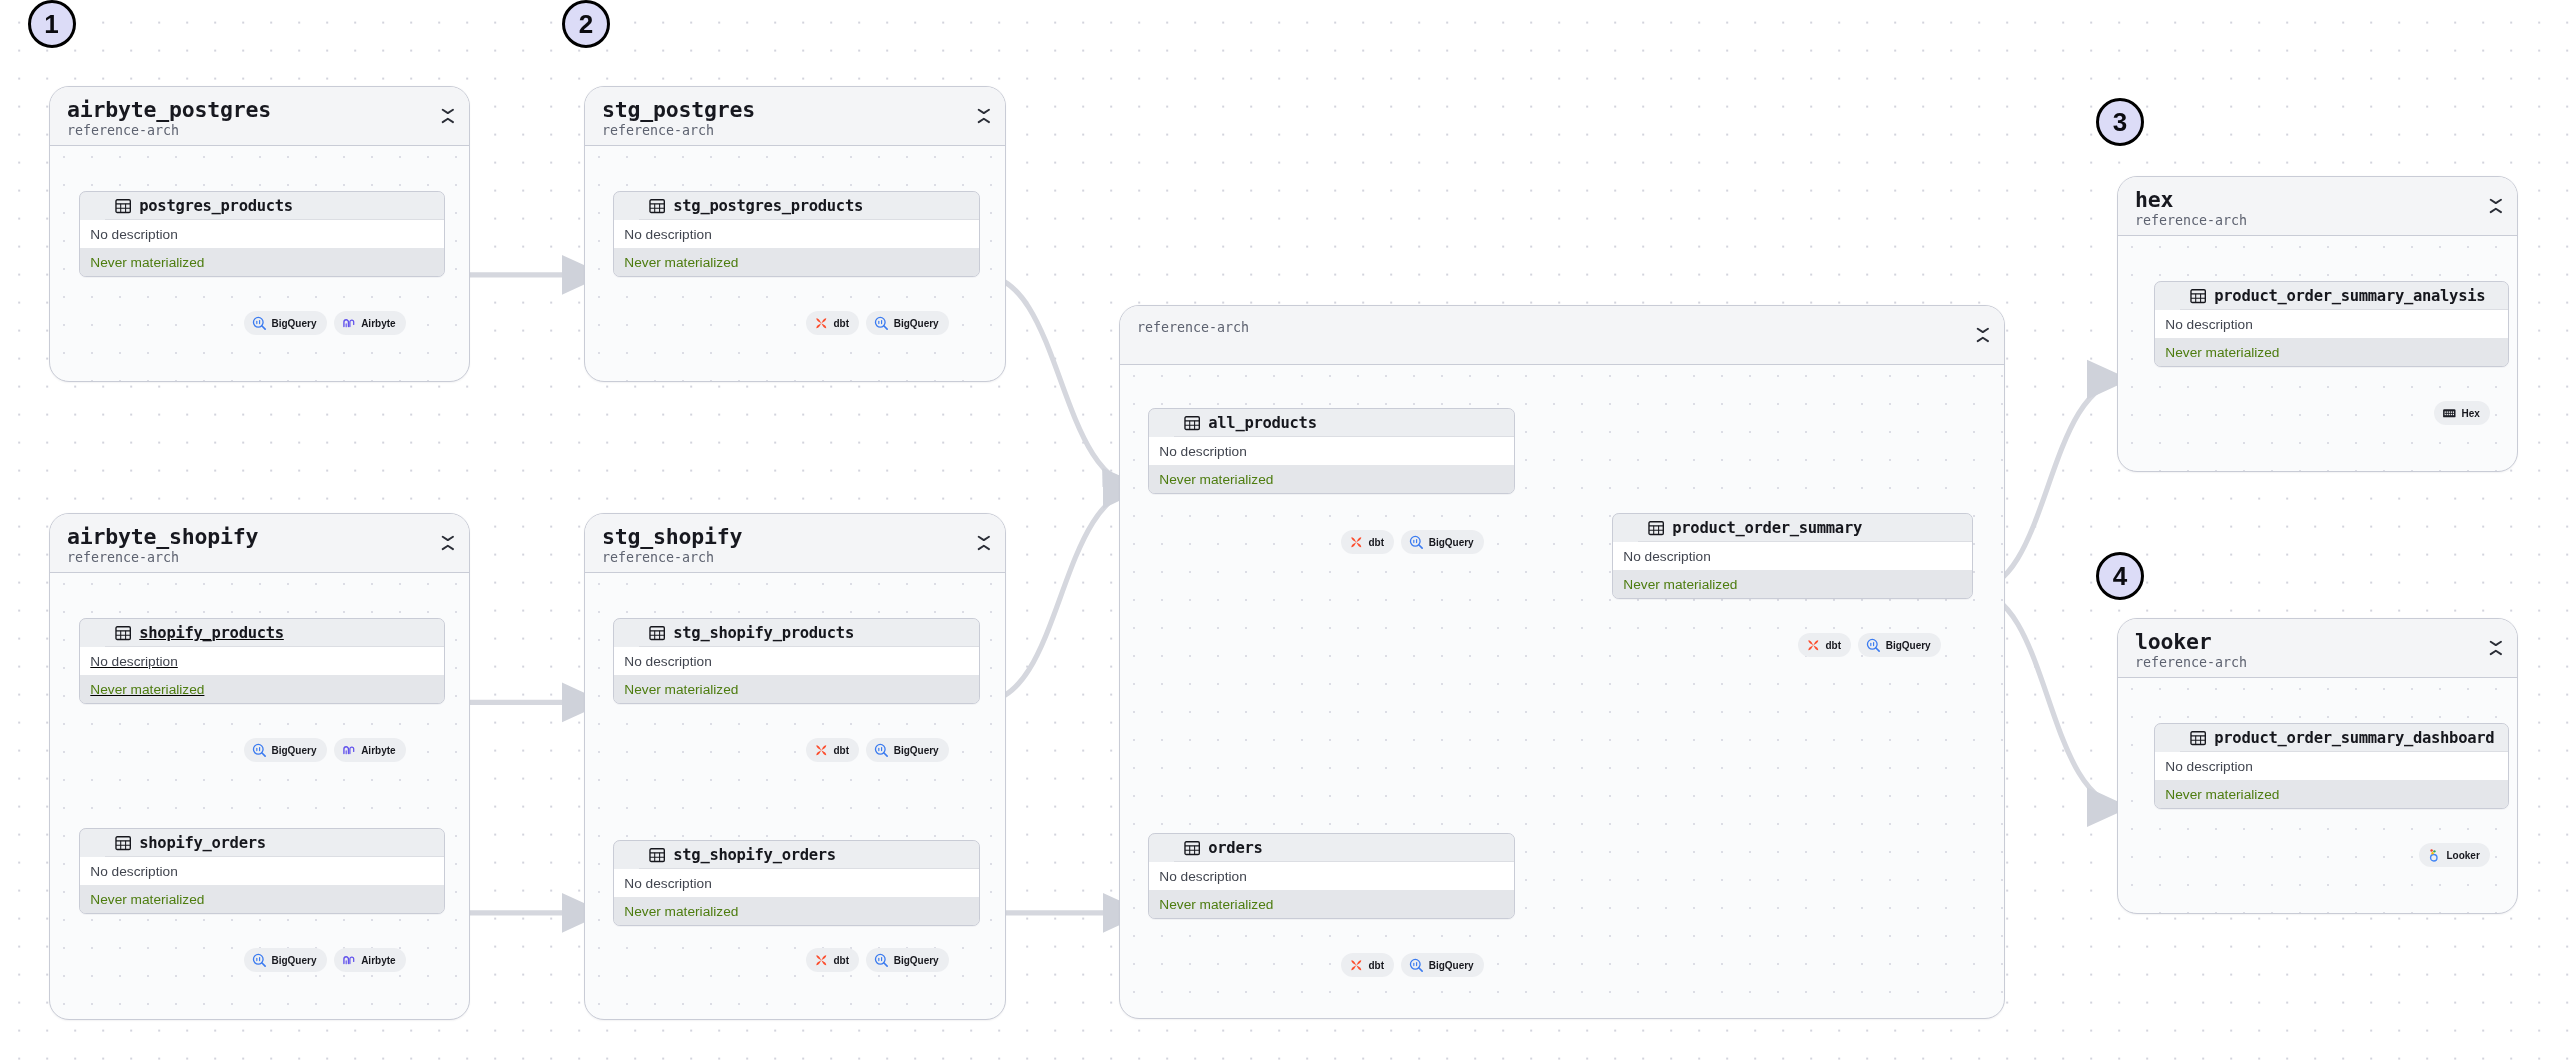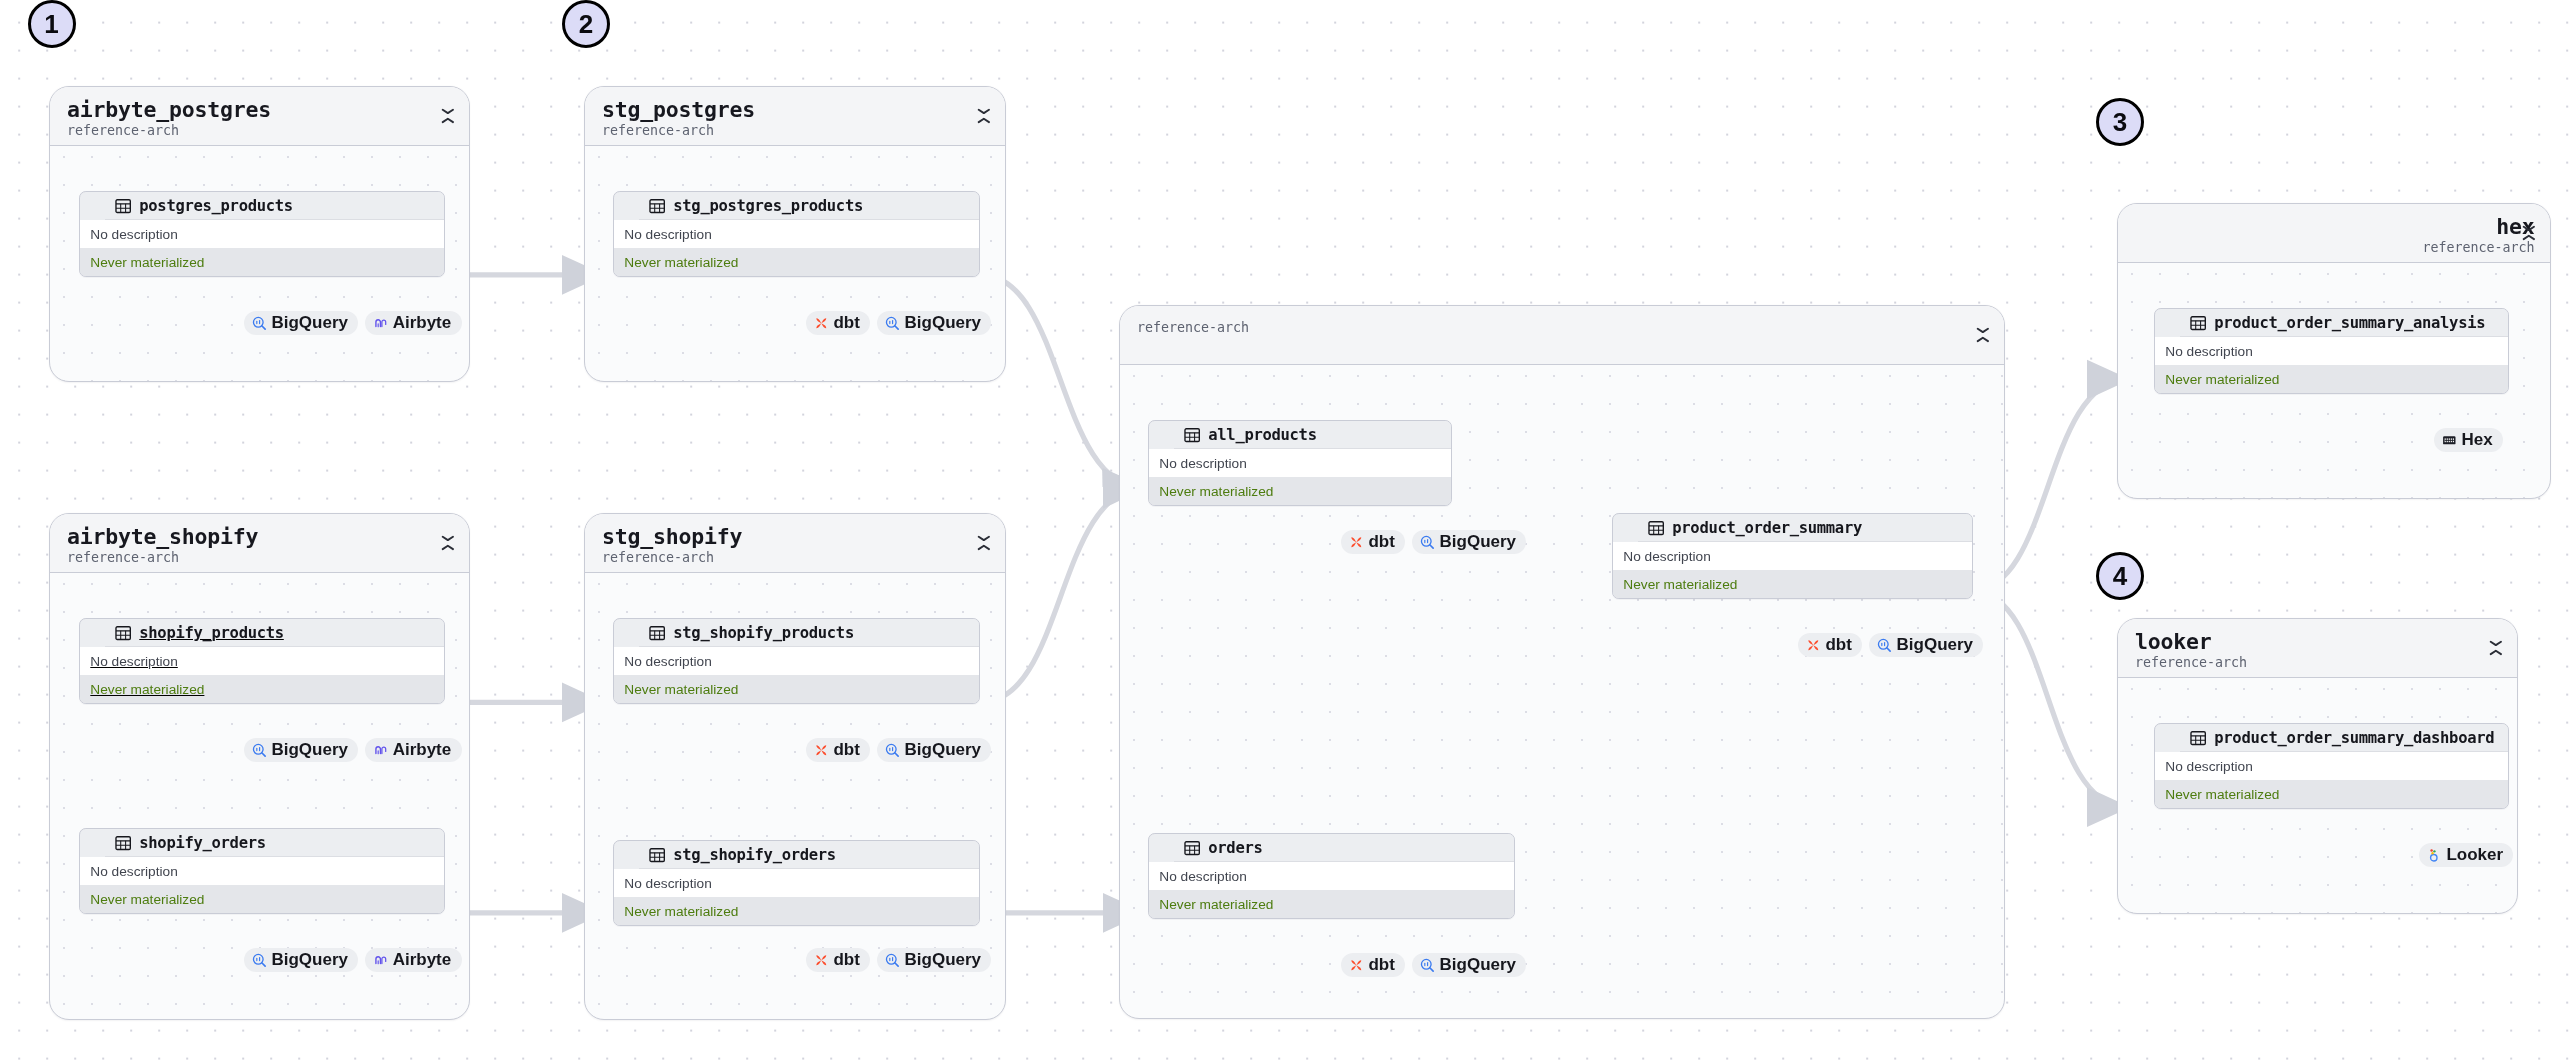--- a/index.html
+++ b/index.html
@@ -143,21 +143,21 @@
     align-items: center;
   }
   .badge {
     display: inline-flex;
     align-items: center;
     gap: 5.2px;
     background: #eceef1;
     border-radius: 12px;
     padding: 3.4px 10.3px 3.4px 7.7px;
     height: 24px;
-    font-size: 17px;
+    font-size: 10px;
     font-weight: 700;
     color: #16171d;
     white-space: nowrap;
     cursor: pointer;
   }
   .badge svg { display: block; flex: 0 0 auto; }
 
   
   .marker {
     position: absolute;
@@ -490,21 +490,21 @@
         <svg width="13.7" height="6.9" viewBox="0 0 16 8">
           <path d="M2,2 L8,6 L14,2" stroke="#2b2e37" stroke-width="2.2" fill="none" stroke-linecap="round" stroke-linejoin="round"></path>
         </svg>
         <svg width="13.7" height="6.9" viewBox="0 0 16 8">
           <path d="M2,6 L8,2 L14,6" stroke="#2b2e37" stroke-width="2.2" fill="none" stroke-linecap="round" stroke-linejoin="round"></path>
         </svg>
       </div>
     </div>
     <div class="group-body">
 
-      <div class="node" style="left:28px; top:55px; width:304px;">
+      <div class="node" style="left:28px; top:43px; width:367px;">
         <div class="node-title">
           <svg class="tbl-icon" width="16.3" height="16.3" viewBox="0 0 20 20">
             <rect x="1.2" y="2.2" width="17.6" height="15.6" rx="1.6" fill="none" stroke="#16171d" stroke-width="1.7"></rect>
             <line x1="1.2" y1="7.2" x2="18.8" y2="7.2" stroke="#16171d" stroke-width="1.5"></line>
             <line x1="1.2" y1="12.5" x2="18.8" y2="12.5" stroke="#16171d" stroke-width="1.3"></line>
             <line x1="7" y1="7.2" x2="7" y2="17.8" stroke="#16171d" stroke-width="1.3"></line>
             <line x1="13" y1="7.2" x2="13" y2="17.8" stroke="#16171d" stroke-width="1.3"></line>
           </svg>
           <span class="node-title-text">all_products</span>
         </div>
@@ -591,21 +591,21 @@
             <line x1="13.4" y1="13.4" x2="18" y2="18" stroke="#3b7bf0" stroke-width="2.2" stroke-linecap="round"></line>
             <line x1="6.6" y1="10.4" x2="6.6" y2="7.4" stroke="#3b7bf0" stroke-width="1.6" stroke-linecap="round"></line>
             <line x1="10.4" y1="10.4" x2="10.4" y2="6.2" stroke="#3b7bf0" stroke-width="1.6" stroke-linecap="round"></line>
           </svg>
           <span>BigQuery</span>
         </div>
       </div>
     </div>
   </div>
 
-  <div class="group" style="left:2117px; top:203px; width:434px; height:296px;text-align:right;">
+  <div class="group" style="left:2117px; top:176px; width:401px; height:296px;">
     <div class="group-header">
       <div class="group-title">hex</div>
       <div class="group-sub">reference-arch</div>
       <div class="collapse-btn">
         <svg width="13.7" height="6.9" viewBox="0 0 16 8">
           <path d="M2,2 L8,6 L14,2" stroke="#2b2e37" stroke-width="2.2" fill="none" stroke-linecap="round" stroke-linejoin="round"></path>
         </svg>
         <svg width="13.7" height="6.9" viewBox="0 0 16 8">
           <path d="M2,6 L8,2 L14,6" stroke="#2b2e37" stroke-width="2.2" fill="none" stroke-linecap="round" stroke-linejoin="round"></path>
         </svg>

